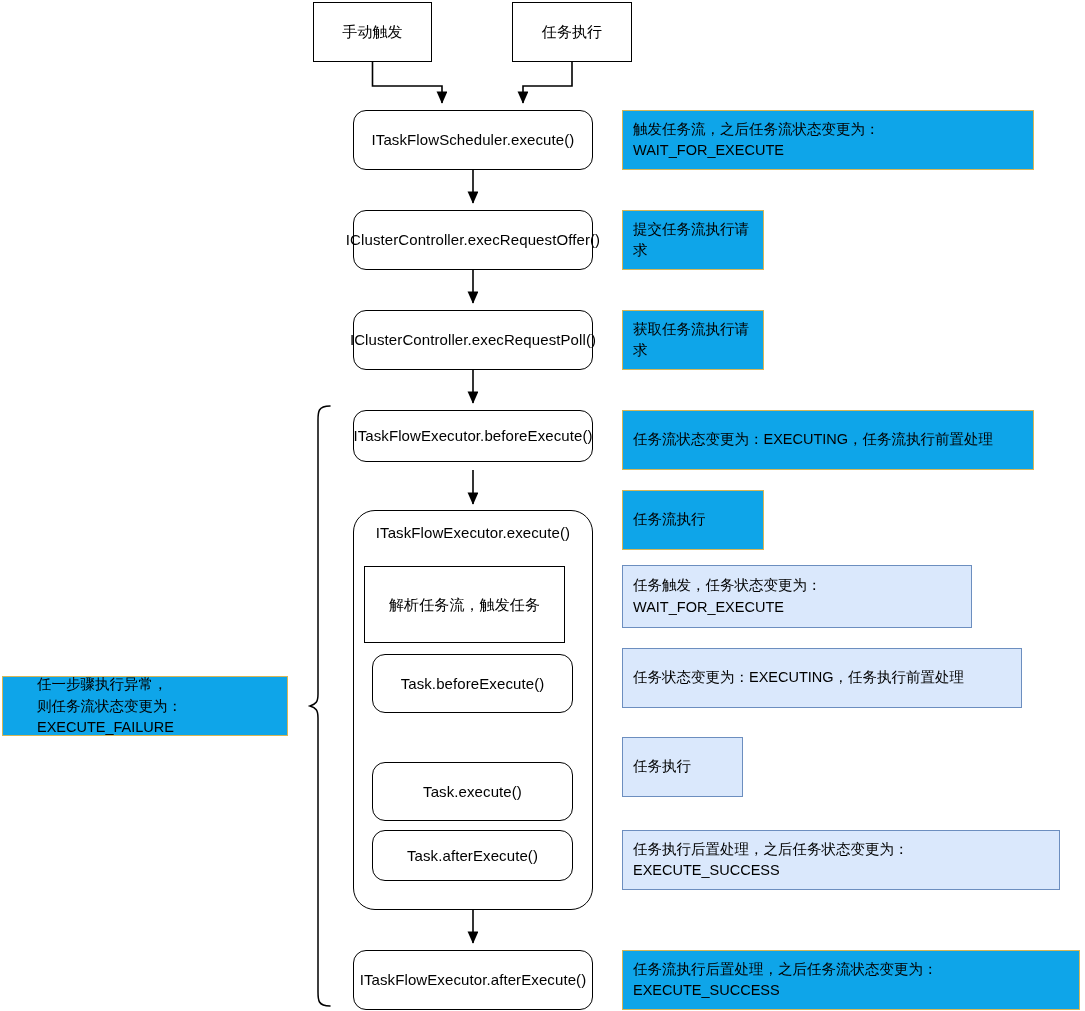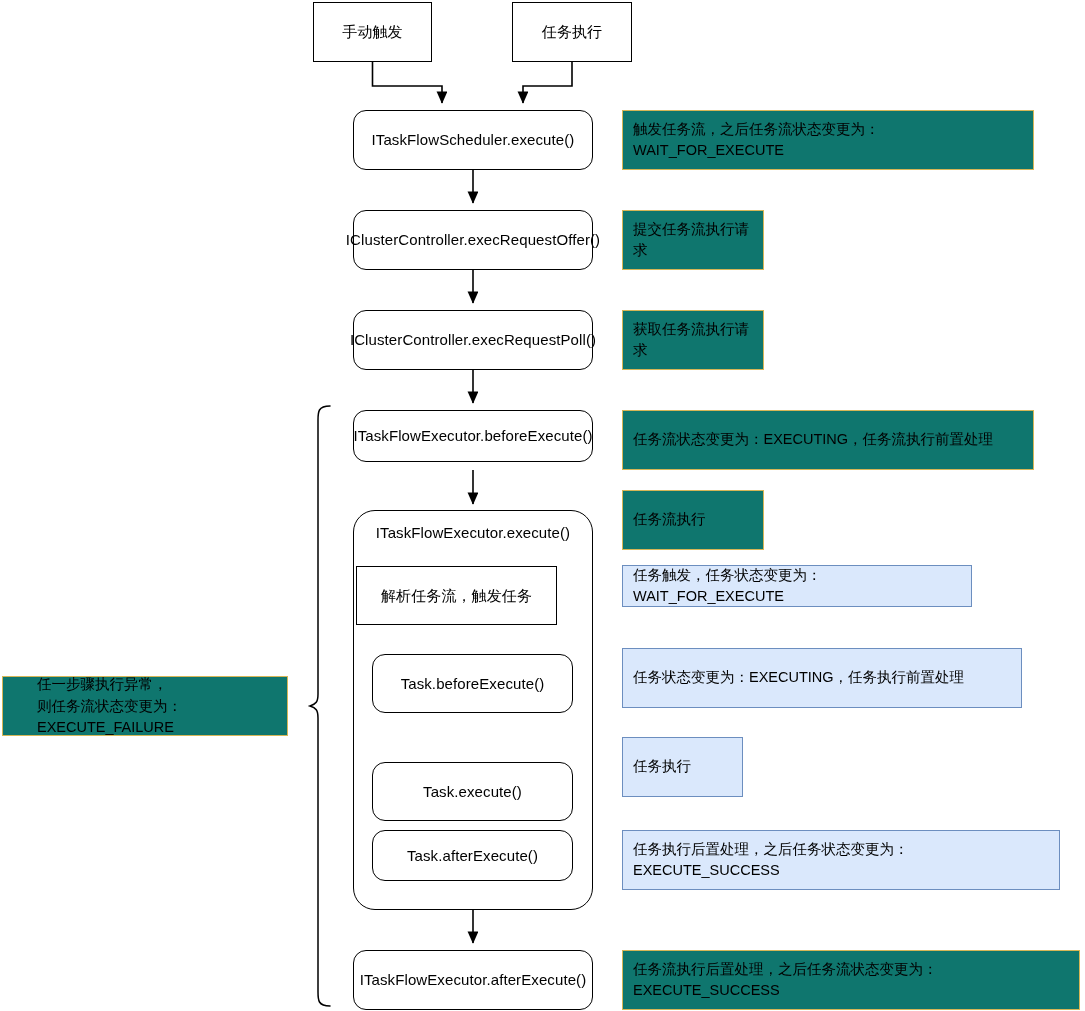--- a/index.html
+++ b/index.html
@@ -53,21 +53,21 @@
     align-items: center;
     justify-content: flex-start;
     text-align: left;
     font-size: 14.5px;
     line-height: 1.45;
     padding: 6px 10px;
     color: #000000;
     white-space: pre-line;
   }
   .note.yellow {
-    background: #0f766e;
+    background: #0ea5e9;
     border: 1.4px solid #d6b656;
   }
   .note.blue {
     background: #dae8fc;
     border: 1.4px solid #6c8ebf;
   }
   
   #edges {
     position: absolute;
     left: 0;
@@ -139,21 +139,21 @@
   </div>
 
   <div class="node rounded" style="left:353px; top:410px; width:240px; height:52px;">
     <span>ITaskFlowExecutor.beforeExecute()</span>
   </div>
 
   <div class="node group" style="left:353px; top:510px; width:240px; height:400px;">
     <span class="group-title">ITaskFlowExecutor.execute()</span>
   </div>
 
-  <div class="node sharp" style="left:356px; top:566px; width:201px; height:59px;">
+  <div class="node sharp" style="left:364px; top:566px; width:201px; height:77px;">
     <span>解析任务流，触发任务</span>
   </div>
 
   <div class="node rounded" style="left:372px; top:654px; width:201px; height:59px;">
     <span>Task.beforeExecute()</span>
   </div>
 
   <div class="node rounded" style="left:372px; top:762px; width:201px; height:59px;">
     <span>Task.execute()</span>
   </div>
@@ -179,21 +179,21 @@
   </div>
 
   <div class="note yellow" style="left:622px; top:410px; width:412px; height:60px;">
     <span>任务流状态变更为：EXECUTING，任务流执行前置处理</span>
   </div>
 
   <div class="note yellow" style="left:622px; top:490px; width:142px; height:60px;">
     <span>任务流执行</span>
   </div>
 
-  <div class="note blue" style="left:622px; top:565px; width:350px; height:42px;align-items:center;">
+  <div class="note blue" style="left:622px; top:565px; width:350px; height:63px;align-items:center;">
     <span>任务触发，任务状态变更为：WAIT_FOR_EXECUTE</span>
   </div>
 
   <div class="note blue" style="left:622px; top:648px; width:400px; height:60px;">
     <span>任务状态变更为：EXECUTING，任务执行前置处理</span>
   </div>
 
   <div class="note blue" style="left:622px; top:737px; width:121px; height:60px;">
     <span>任务执行</span>
   </div>

